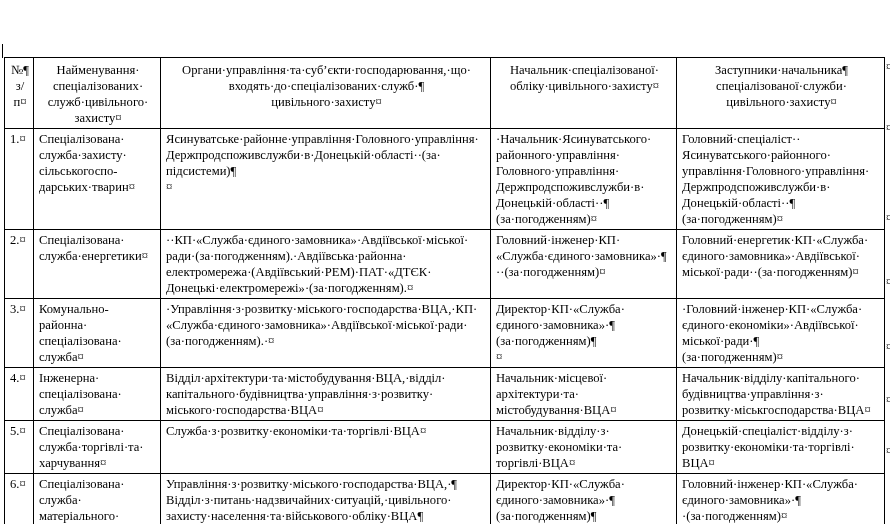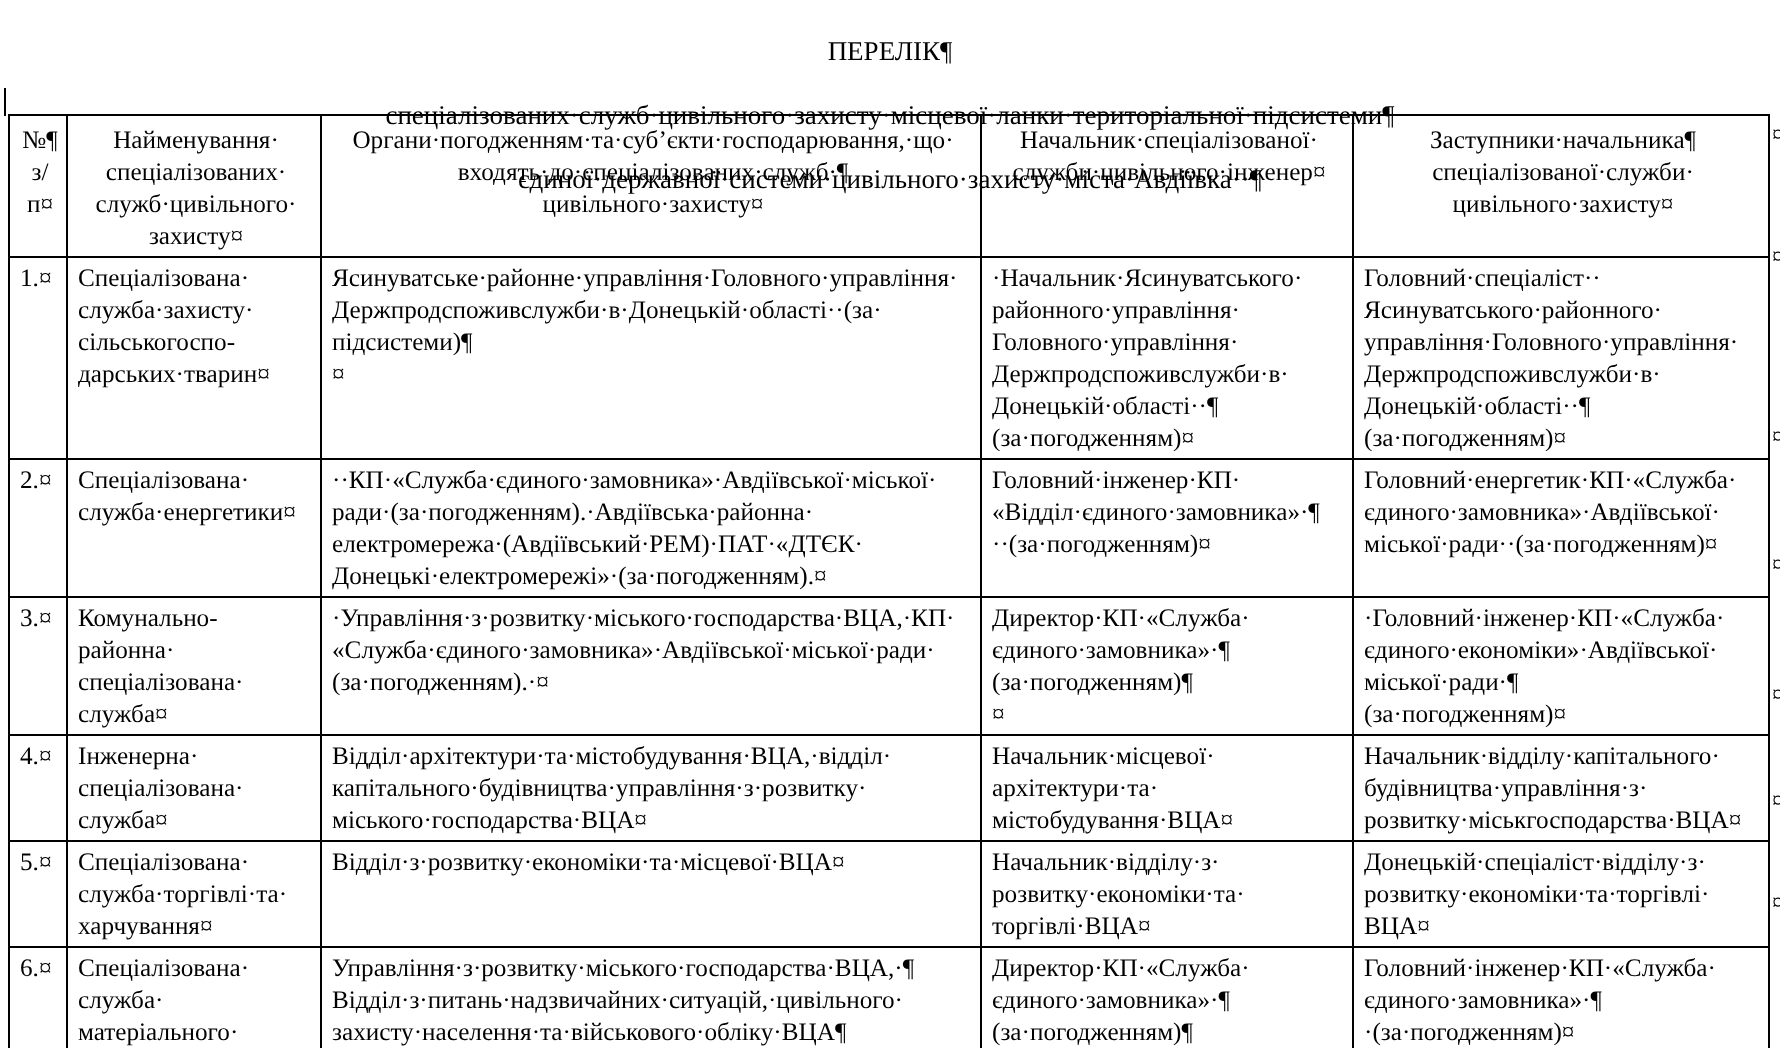--- a/index.html
+++ b/index.html
@@ -60,49 +60,44 @@
     font-size: 12px;
     line-height: 14px;
     color: #000;
   }
 </style>
 </head>
 <body>
 
 <div class="page">
 
-  <div class="title-block">
-    <div class="title-line">ПЕРЕЛІК¶</div>
-    <div class="title-line">спеціалізованих·служб·цивільного·захисту·місцевої·ланки·територіальної·підсистеми¶</div>
-    <div class="title-line">єдиної·державної·системи·цивільного·захисту·міста·Авдіївка··¶</div>
-  </div>
 
   <div class="left-mark"></div>
 
   <table class="doc-table">
     <colgroup>
       <col style="width:29px">
       <col style="width:127px">
       <col style="width:330px">
       <col style="width:186px">
       <col style="width:208px">
     </colgroup>
     <thead>
       <tr style="height:61px">
         <th>№¶
 з/п¤</th>
         <th>Найменування·
 спеціалізованих·
 служб·цивільного·
 захисту¤</th>
-        <th>Органи·погодженням·та·суб’єкти·господарювання,·що·
+        <th>Органи·управління·та·суб’єкти·господарювання,·що·
 входять·до·спеціалізованих·служб·¶
 цивільного·захисту¤</th>
         <th>Начальник·спеціалізованої·
-служби·цивільного·інженер¤</th>
+обліку·цивільного·захисту¤</th>
         <th>Заступники·начальника¶
 спеціалізованої·служби·
 цивільного·захисту¤</th>
       </tr>
     </thead>
     <tbody>
       <tr style="height:90px">
         <td class="num-cell">1.¤</td>
         <td>Спеціалізована·
 служба·захисту·
@@ -127,21 +122,21 @@
       </tr>
       <tr style="height:64px">
         <td class="num-cell">2.¤</td>
         <td>Спеціалізована·
 служба·енергетики¤</td>
         <td>··КП·«Служба·єдиного·замовника»·Авдіївської·міської·
 ради·(за·погодженням).·Авдіївська·районна·
 електромережа·(Авдіївський·РЕМ)·ПАТ·«ДТЄК·
 Донецькі·електромережі»·(за·погодженням).¤</td>
         <td>Головний·інженер·КП·
-«Відділ·єдиного·замовника»·¶
+«Служба·єдиного·замовника»·¶
 ··(за·погодженням)¤</td>
         <td>Головний·енергетик·КП·«Служба·
 єдиного·замовника»·Авдіївської·
 міської·ради··(за·погодженням)¤</td>
       </tr>
       <tr style="height:65px">
         <td class="num-cell">3.¤</td>
         <td>Комунально-
 районна·
 спеціалізована·
@@ -171,21 +166,21 @@
 містобудування·ВЦА¤</td>
         <td>Начальник·відділу·капітального·
 будівництва·управління·з·
 розвитку·міськгосподарства·ВЦА¤</td>
       </tr>
       <tr style="height:51px">
         <td class="num-cell">5.¤</td>
         <td>Спеціалізована·
 служба·торгівлі·та·
 харчування¤</td>
-        <td>Відділ·з·розвитку·економіки·та·місцевої·ВЦА¤</td>
+        <td>Служба·з·розвитку·економіки·та·торгівлі·ВЦА¤</td>
         <td>Начальник·відділу·з·
 розвитку·економіки·та·
 торгівлі·ВЦА¤</td>
         <td>Донецькій·спеціаліст·відділу·з·
 розвитку·економіки·та·торгівлі·
 ВЦА¤</td>
       </tr>
       <tr style="height:100px">
         <td class="num-cell">6.¤</td>
         <td>Спеціалізована·

